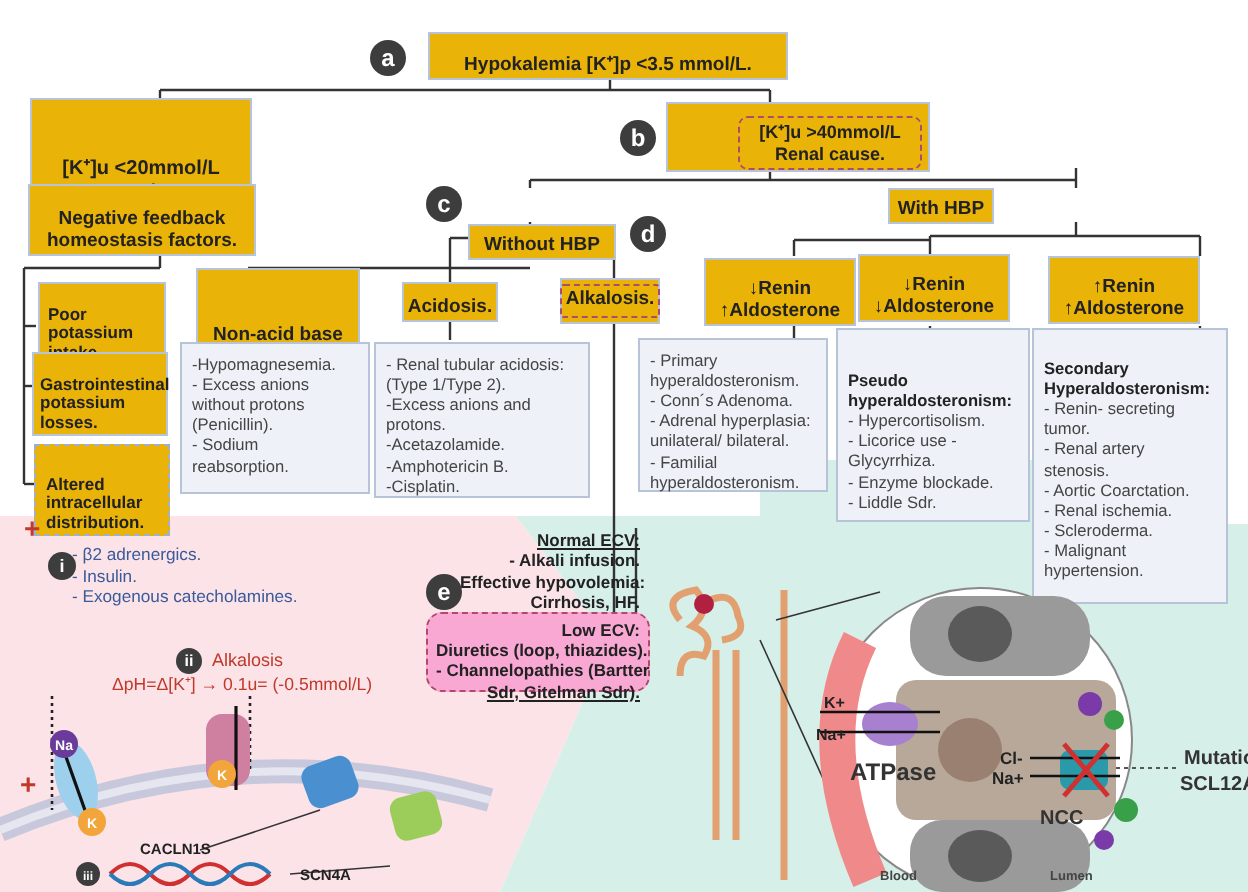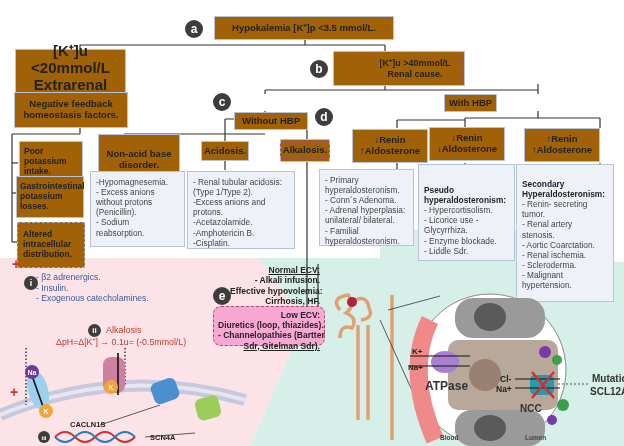--- a/index.html
+++ b/index.html
@@ -1,18 +1,18 @@
 <!DOCTYPE html>
 <html><head>
 <meta charset="utf-8">
 <style>
   html,body{margin:0;padding:0;background:#ffffff;}
   body{width:624px;height:446px;position:relative;overflow:hidden;font-family:"Liberation Sans",sans-serif;color:#2b2b2b;}
   .abs{position:absolute;}
-  .box{position:absolute;background:#a16207;border:1.5px solid #b7c4d8;box-sizing:border-box;text-align:center;font-weight:bold;color:#222;display:flex;align-items:center;justify-content:center;flex-direction:column;line-height:1.15;}
+  .box{position:absolute;background:#eab308;border:1.5px solid #b7c4d8;box-sizing:border-box;text-align:center;font-weight:bold;color:#222;display:flex;align-items:center;justify-content:flex-end;flex-direction:column;line-height:1.15;}
   .tbox{position:absolute;background:#eef2f8;border:1.5px solid #b7c4d8;box-sizing:border-box;font-size:8.3px;color:#444;line-height:1.22;padding:6px 5px;}
   .tbox b{color:#222;}
   .dashed-red{border:1.6px dashed #b04a6a;border-radius:5px;}
   .dashed-blue{border:1.5px dashed #9fb0cc;}
   .circ{position:absolute;width:18px;height:18px;border-radius:50%;background:#3d3d3d;color:#fff;font-weight:bold;font-size:12px;display:flex;align-items:center;justify-content:center;}
   .ln{display:block;}
   svg text{font-family:"Liberation Sans",sans-serif;}
 </style>
 </head>
 <body>
@@ -63,21 +63,21 @@
 <div class="circ" style="left:185px;top:20px">a</div>
 <div class="circ" style="left:310px;top:60px">b</div>
 <div class="circ" style="left:213px;top:93px">c</div>
 <div class="circ" style="left:315px;top:108px">d</div>
 <div class="circ" style="left:213px;top:287px">e</div>
 
 <div class="box" style="left:214px;top:16px;width:180px;height:24px;font-size:9.5px;">
   <span>Hypokalemia [K⁺]p &lt;3.5 mmol/L.</span>
 </div>
 
-<div class="box" style="left:15px;top:49px;width:111px;height:54px;font-size:15px;">
+<div class="box" style="left:15px;top:49px;width:111px;height:54px;font-size:10px;">
   <span>[K⁺]u &lt;20mmol/L</span>
   <span>Extrarenal cause.</span>
 </div>
 
 <div class="box" style="left:333px;top:51px;width:132px;height:35px;font-size:9px;">
   <div class="dashed-red" style="padding:2px 10px;margin-left:32px;">
     <span class="ln">[K⁺]u &gt;40mmol/L</span>
     <span class="ln">Renal cause.</span>
   </div>
 </div>

